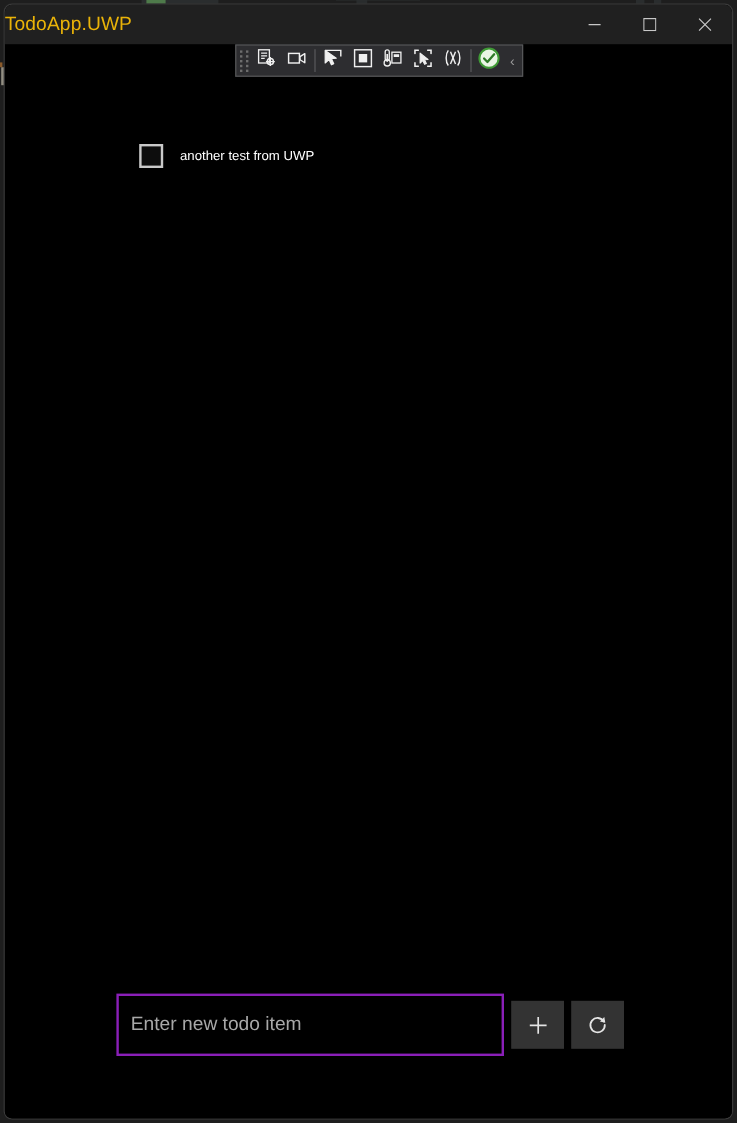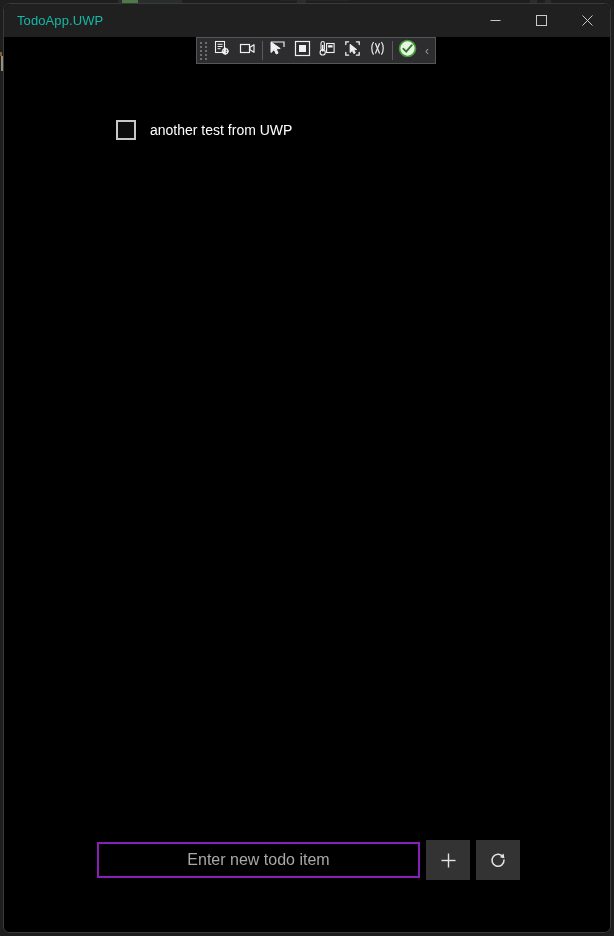--- a/index.html
+++ b/index.html
@@ -49,23 +49,22 @@
     left: 0; top: 0;
     width: 100%;
     height: 33px;
     background: #202020;
     display: flex;
     align-items: center;
     border-top-left-radius: 6px;
     border-top-right-radius: 6px;
   }
   .title-text {
-    margin-left: 13px;
-    font-size: 13px;
-    color: #14b8a6;
+    font-size: 16px;
+    color: #eab308;
     letter-spacing: .1px;
     user-select: none;
   }
   .caption-buttons {
     margin-left: auto;
     display: flex;
     height: 33px;
   }
   .caption-btn {
     width: 46px;
@@ -151,46 +150,45 @@
   .checkbox {
     width: 20px;
     height: 20px;
     border: 2px solid #c9c9c9;
     background: #0d0d0d;
     box-sizing: border-box;
     flex: none;
   }
   .todo-label {
     margin-left: 14px;
-    font-size: 14px;
+    font-size: 11px;
     color: #ffffff;
     white-space: nowrap;
   }
 
   
   .entry-row {
     position: absolute;
     left: 93px;
     bottom: 52px;
     display: flex;
     align-items: center;
   }
   .todo-input {
     width: 323px;
-    height: 36px;
+    height: 52px;
     box-sizing: border-box;
     background: #000000;
     border: 2px solid #8a1fb8;
     color: #ffffff;
     font-family: "Liberation Sans", sans-serif;
     font-size: 16px;
     padding: 0 10px;
     outline: none;
     border-radius: 0;
-    text-align: center;
   }
   .todo-input::placeholder { color: #a8a8a8; opacity: 1; }
 
   .icon-btn {
     width: 44px;
     height: 40px;
     margin-left: 6px;
     background: #333333;
     border: none;
     color: #e4e4e4;

